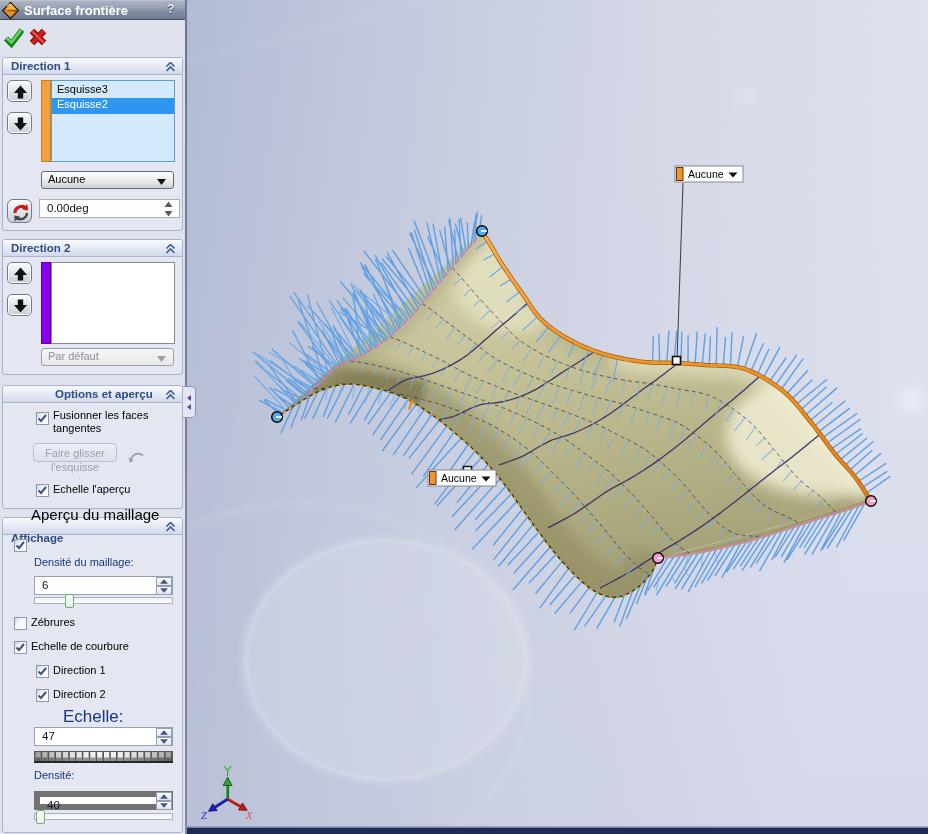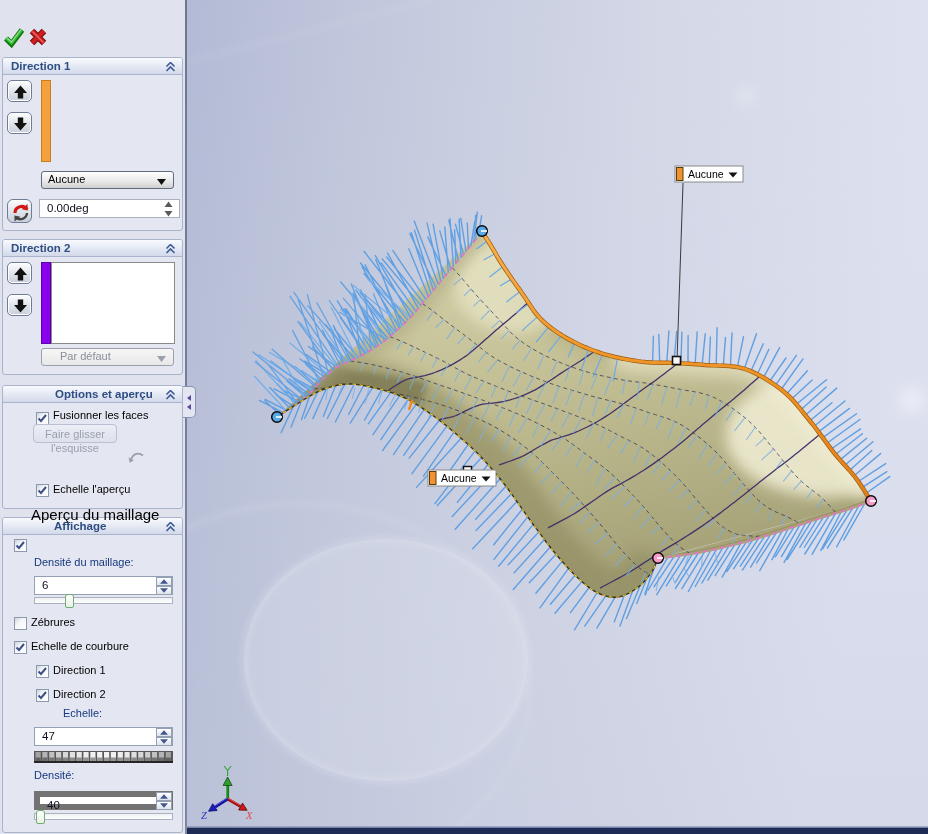--- a/index.html
+++ b/index.html
@@ -123,20 +123,30 @@
         <line x1="42.099999999999994" y1="798.2" x2="54.599999999999994" y2="805.4" stroke="#e05858" stroke-width="1"></line>
         <path d="M61.099999999999994 810.3 L52.599999999999994 810 L56.599999999999994 803.1 Z" fill="#cc1a1a" stroke="#5e0808" stroke-width="0.8"></path>
         <text x="60.1" y="819.0" font-size="10.5" fill="#e04848" font-family="Liberation Serif, serif" font-style="italic">X</text>
         <line x1="41.599999999999994" y1="799" x2="29.099999999999994" y2="807" stroke="#12129e" stroke-width="3"></line>
         <line x1="41.099999999999994" y1="798.2" x2="29.099999999999994" y2="805.9" stroke="#5858e0" stroke-width="1"></line>
         <path d="M22.599999999999994 811.2 L31.099999999999994 810.5 L26.699999999999996 803.8 Z" fill="#1f1fc0" stroke="#08085e" stroke-width="0.8"></path>
         <text x="15.1" y="818.5" font-size="10.5" fill="#2832c8" font-family="Liberation Serif, serif" font-style="italic">Z</text>
       </svg></div>
 <div style="position:absolute;left:0;top:0;width:186px;height:834px;background:#e0e3ed;">
       <div style="position:absolute;left:185px;top:0;width:2px;height:834px;background:linear-gradient(180deg,#6d7790,#7d87a0);z-index:5;"></div>
+      <div style="position:absolute;left:0;top:0;width:186px;height:20px;background:linear-gradient(180deg,#aeb5c6 0%,#99a1b4 40%,#848da4 60%,#737d96 100%);border-bottom:1px solid #434e64;box-shadow:inset 0 1px 0 #bcc2d0;">
+        <svg width="17" height="17" viewBox="0 0 17 17" style="position:absolute;left:2px;top:2px">
+          <path d="M8.5 0.5 L16.5 8.5 L8.5 16.5 L0.5 8.5 Z" fill="#e89020" stroke="#1a1208" stroke-width="1.2"></path>
+          <path d="M2.5 8.5 C4.5 5.5 6.5 9.5 8.5 8.5 C10.5 7.5 12 10.5 14.5 8.2" fill="none" stroke="#7a4c08" stroke-width="1.3"></path>
+          <path d="M8.5 1.5 L14 7 C12 8 10 6.5 8.5 8 C7 6 5 8.5 3 8 Z" fill="#f6b33a"></path>
+          <path d="M5 3.5 L8.5 2 L11 4.5" stroke="#ffd98f" stroke-width="1" fill="none"></path>
+        </svg>
+        <span style="position:absolute;left:24px;top:3px;font-weight:bold;font-size:13px;color:#fff;">Surface frontière</span>
+        <span style="position:absolute;left:167px;top:2px;font-weight:bold;font-size:12px;color:#e8eaf0;text-shadow:0 1px 1px #333;">?</span>
+      </div>
       <svg width="22" height="22" viewBox="0 0 22 22" style="position:absolute;left:3px;top:26px">
         <path d="M3 12.5 L8.5 18 L19 4" stroke="#0f7a0f" stroke-width="5.6" fill="none"></path>
         <path d="M3 12 L8.5 17 L18.5 4" stroke="#3dbb3d" stroke-width="3" fill="none"></path>
         <path d="M3.5 11.5 L8.5 16 L18 3.5" stroke="#8ae08a" stroke-width="1.2" fill="none"></path>
       </svg>
       <svg width="20" height="20" viewBox="0 0 20 20" style="position:absolute;left:28px;top:27px">
         <path d="M4 4 L16 16 M16 4 L4 16" stroke="#7e0f0f" stroke-width="6.4"></path>
         <path d="M4 4 L16 16 M16 4 L4 16" stroke="#cd1f1f" stroke-width="4"></path>
         <path d="M4.5 4.5 L15.5 15.5" stroke="#ef6a6a" stroke-width="1.2"></path>
       </svg>
@@ -151,20 +161,26 @@
         <svg width="25" height="22" viewBox="0 0 25 22" style="display:block">
           <path d="M12.5 4.5 L19 12 L15.2 12 L15.2 17.5 L9.8 17.5 L9.8 12 L6 12 Z" fill="#111"></path>
         </svg>
       </div>
       <div style="position:absolute;left:7px;top:112px;width:25px;height:22px;border:1px solid #6f7c96;border-radius:5px;background:linear-gradient(180deg,#fdfdfe,#dfe3ea 55%,#c9cfdb);box-shadow:inset 0 0 0 1px #fff;">
         <svg width="25" height="22" viewBox="0 0 25 22" style="display:block">
           <path d="M12.5 17.5 L19 10 L15.2 10 L15.2 4.5 L9.8 4.5 L9.8 10 L6 10 Z" fill="#111"></path>
         </svg>
       </div>
       <div style="position:absolute;left:41px;top:80px;width:10px;height:82px;background:#f5a03a;border:1px solid #c87f1e;"></div>
+      <div style="position:absolute;left:51px;top:80px;width:124px;height:82px;background:#d4eafc;border:1px solid #58a0d6;">
+        <span style="position:absolute;left:5px;top:2px;font-size:11px;color:#000;">Esquisse3</span>
+        <div style="position:absolute;left:0px;top:17px;width:122px;height:16px;background:#2f96f0;">
+          <span style="position:absolute;left:5px;top:0px;font-size:11px;color:#fff;">Esquisse2</span>
+        </div>
+      </div>
       <div style="position:absolute;left:41px;top:171px;width:133px;height:18px;border:1px solid #616b7e;border-radius:3px;background:linear-gradient(180deg,#fefefe,#e8e8e8 60%,#cfcfcf);">
         <span style="position:absolute;left:6px;top:1px;font-size:11px;color:#000;">Aucune</span>
         <svg width="9" height="6" viewBox="0 0 9 6" style="position:absolute;right:7px;top:7px">
           <path d="M0 0 L9 0 L4.5 6 Z" fill="#111"></path>
         </svg>
       </div>
       <div style="position:absolute;left:7px;top:199px;width:25px;height:24px;border:1px solid #6f7c96;border-radius:6px;background:linear-gradient(180deg,#fdfdfe,#dfe3ea 55%,#c9cfdb);"><svg width="26" height="26" viewBox="0 0 26 26">
           <path d="M7 13 A6.5 6.5 0 0 1 19 9.5" stroke="#d01818" stroke-width="3.2" fill="none"></path>
           <path d="M19.5 4 L19.8 10.6 L13.6 9.2 Z" fill="#d01818"></path>
           <path d="M19 13 A6.5 6.5 0 0 1 7.5 16.8" stroke="#444" stroke-width="2.4" fill="none"></path>
@@ -190,55 +206,55 @@
         </svg>
       </div>
       <div style="position:absolute;left:7px;top:294px;width:25px;height:22px;border:1px solid #6f7c96;border-radius:5px;background:linear-gradient(180deg,#fdfdfe,#dfe3ea 55%,#c9cfdb);box-shadow:inset 0 0 0 1px #fff;">
         <svg width="25" height="22" viewBox="0 0 25 22" style="display:block">
           <path d="M12.5 17.5 L19 10 L15.2 10 L15.2 4.5 L9.8 4.5 L9.8 10 L6 10 Z" fill="#111"></path>
         </svg>
       </div>
       <div style="position:absolute;left:41px;top:262px;width:10px;height:82px;background:#8800ee;border:1px solid #5c00a8;"></div>
       <div style="position:absolute;left:51px;top:262px;width:124px;height:82px;background:#fff;border:1px solid #8a8a8a;"></div>
       <div style="position:absolute;left:41px;top:348px;width:133px;height:18px;border:1px solid #9aa0ac;border-radius:3px;background:linear-gradient(180deg,#f6f6f6,#e8e8e8);">
-        <span style="position:absolute;left:18px;top:1px;font-size:11px;color:#8a8f99;">Par défaut</span>
+        <span style="position:absolute;left:6px;top:1px;font-size:11px;color:#8a8f99;">Par défaut</span>
         <svg width="9" height="6" viewBox="0 0 9 6" style="position:absolute;right:7px;top:7px">
           <path d="M0 0 L9 0 L4.5 6 Z" fill="#9aa0aa"></path>
         </svg>
       </div>
       <div style="position:absolute;left:2px;top:385px;width:181px;height:124px;border:1px solid #a9b3c9;border-radius:3px;background:#e4e7f1;"></div>
       <div style="position:absolute;left:3px;top:386px;width:179px;height:17px;background:linear-gradient(180deg,#f8fafd,#e3e8f3 55%,#d2d9ea);border-bottom:1px solid #aab4ca;border-radius:2px 2px 0 0;">
         <span style="position:absolute;left:8px;top:2px;font-weight:bold;font-size:11.5px;color:#2e4d82;margin-left:44px;">Options et aperçu</span>
         <svg width="11" height="10" viewBox="0 0 11 10" style="position:absolute;right:6px;top:4px">
           <path d="M1.5 4.5 L5.5 0.5 L9.5 4.5 M1.5 9 L5.5 5 L9.5 9" stroke="#3c5a96" stroke-width="1.6" fill="none"></path>
         </svg>
       </div>
       <div style="position:absolute;left:36px;top:412px;width:13px;height:13px;background:linear-gradient(135deg,#cdd4de,#f4f6f9 40%,#fff);border:1px solid #8b99ad;">
         <svg width="13" height="13" viewBox="0 0 13 13" style="position:absolute;left:-1px;top:-1px;display:block">
           <path d="M2.5 6.5 L5 9 L10 3" stroke="#3c4f87" stroke-width="2" fill="none"></path>
         </svg>
       </div>
       <span style="position:absolute;left:53px;top:409px;font-size:11px;color:#000;">Fusionner les faces</span>
       <span style="position:absolute;left:53px;top:422px;font-size:11px;color:#000;">tangentes</span>
-      <div style="position:absolute;left:33px;top:424px;width:84px;height:19px;border:1px solid #b9c0d2;border-radius:4px;background:linear-gradient(180deg,#eceef5,#dde1ec);">
+      <div style="position:absolute;left:33px;top:443px;width:84px;height:19px;border:1px solid #b9c0d2;border-radius:4px;background:linear-gradient(180deg,#eceef5,#dde1ec);">
         <div style="width:100%;text-align:center;font-size:11px;color:#9aa0ad;line-height:14px;margin-top:2px;">Faire glisser<br>l'esquisse</div>
       </div>
       <svg width="18" height="14" viewBox="0 0 18 14" style="position:absolute;left:128px;top:451px">
         <path d="M15 4.5 C9.5 0.5 4.5 3.5 3.2 8.5" stroke="#9aa0aa" stroke-width="1.7" fill="none"></path>
         <path d="M0.6 6.2 L5.8 9.4 L1.6 11.8 Z" fill="#9aa0aa"></path>
       </svg>
       <div style="position:absolute;left:36px;top:484px;width:13px;height:13px;background:linear-gradient(135deg,#cdd4de,#f4f6f9 40%,#fff);border:1px solid #8b99ad;">
         <svg width="13" height="13" viewBox="0 0 13 13" style="position:absolute;left:-1px;top:-1px;display:block">
           <path d="M2.5 6.5 L5 9 L10 3" stroke="#3c4f87" stroke-width="2" fill="none"></path>
         </svg>
       </div>
       <span style="position:absolute;left:53px;top:483px;font-size:11px;color:#000;">Echelle l'aperçu</span>
       <div style="position:absolute;left:2px;top:517px;width:181px;height:316px;border:1px solid #a9b3c9;border-radius:3px;background:#e4e7f1;"></div>
       <div style="position:absolute;left:3px;top:518px;width:179px;height:17px;background:linear-gradient(180deg,#f8fafd,#e3e8f3 55%,#d2d9ea);border-bottom:1px solid #aab4ca;border-radius:2px 2px 0 0;">
-        <span style="position:absolute;left:8px;top:2px;font-weight:bold;font-size:11.5px;color:#2e4d82;margin-left:43px;">Affichage</span>
+        <span style="position:absolute;left:8px;top:14px;font-weight:bold;font-size:11.5px;color:#2e4d82;">Affichage</span>
         <svg width="11" height="10" viewBox="0 0 11 10" style="position:absolute;right:6px;top:4px">
           <path d="M1.5 4.5 L5.5 0.5 L9.5 4.5 M1.5 9 L5.5 5 L9.5 9" stroke="#3c5a96" stroke-width="1.6" fill="none"></path>
         </svg>
       </div>
       <div style="position:absolute;left:14px;top:539px;width:13px;height:13px;background:linear-gradient(135deg,#cdd4de,#f4f6f9 40%,#fff);border:1px solid #8b99ad;">
         <svg width="13" height="13" viewBox="0 0 13 13" style="position:absolute;left:-1px;top:-1px;display:block">
           <path d="M2.5 6.5 L5 9 L10 3" stroke="#3c4f87" stroke-width="2" fill="none"></path>
         </svg>
       </div>
       <span style="position:absolute;left:31px;top:506px;font-size:15px;color:#000;">Aperçu du maillage</span>
@@ -273,21 +289,21 @@
           <path d="M2.5 6.5 L5 9 L10 3" stroke="#3c4f87" stroke-width="2" fill="none"></path>
         </svg>
       </div>
       <span style="position:absolute;left:53px;top:664px;font-size:11px;color:#000;">Direction 1</span>
       <div style="position:absolute;left:36px;top:689px;width:13px;height:13px;background:linear-gradient(135deg,#cdd4de,#f4f6f9 40%,#fff);border:1px solid #8b99ad;">
         <svg width="13" height="13" viewBox="0 0 13 13" style="position:absolute;left:-1px;top:-1px;display:block">
           <path d="M2.5 6.5 L5 9 L10 3" stroke="#3c4f87" stroke-width="2" fill="none"></path>
         </svg>
       </div>
       <span style="position:absolute;left:53px;top:688px;font-size:11px;color:#000;">Direction 2</span>
-      <span style="position:absolute;left:34px;top:707px;font-size:11px;color:#16397e;padding-left:29px;">Echelle:</span>
+      <span style="position:absolute;left:34px;top:707px;font-size:17px;color:#16397e;padding-left:29px;">Echelle:</span>
       <div style="position:absolute;left:34px;top:727px;width:139px;height:19px;background:#fff;border:1px solid #93a0b5;">
         <span style="position:absolute;left:7px;top:2px;font-size:11.5px;color:#101020;">47</span>
       </div>
       <div style="position:absolute;left:156px;top:728px;width:16px;height:9px;border:1px solid #93a0b5;background:linear-gradient(180deg,#fff,#dde2ea);">
         <svg width="14" height="7" viewBox="0 0 14 7" style="display:block">
           <path d="M7 1.2 L11 5.8 L3 5.8 Z" fill="#44568e"></path>
         </svg>
       </div>
       <div style="position:absolute;left:156px;top:737px;width:16px;height:9px;border:1px solid #93a0b5;background:linear-gradient(180deg,#fff,#dde2ea);">
         <svg width="14" height="7" viewBox="0 0 14 7" style="display:block">

